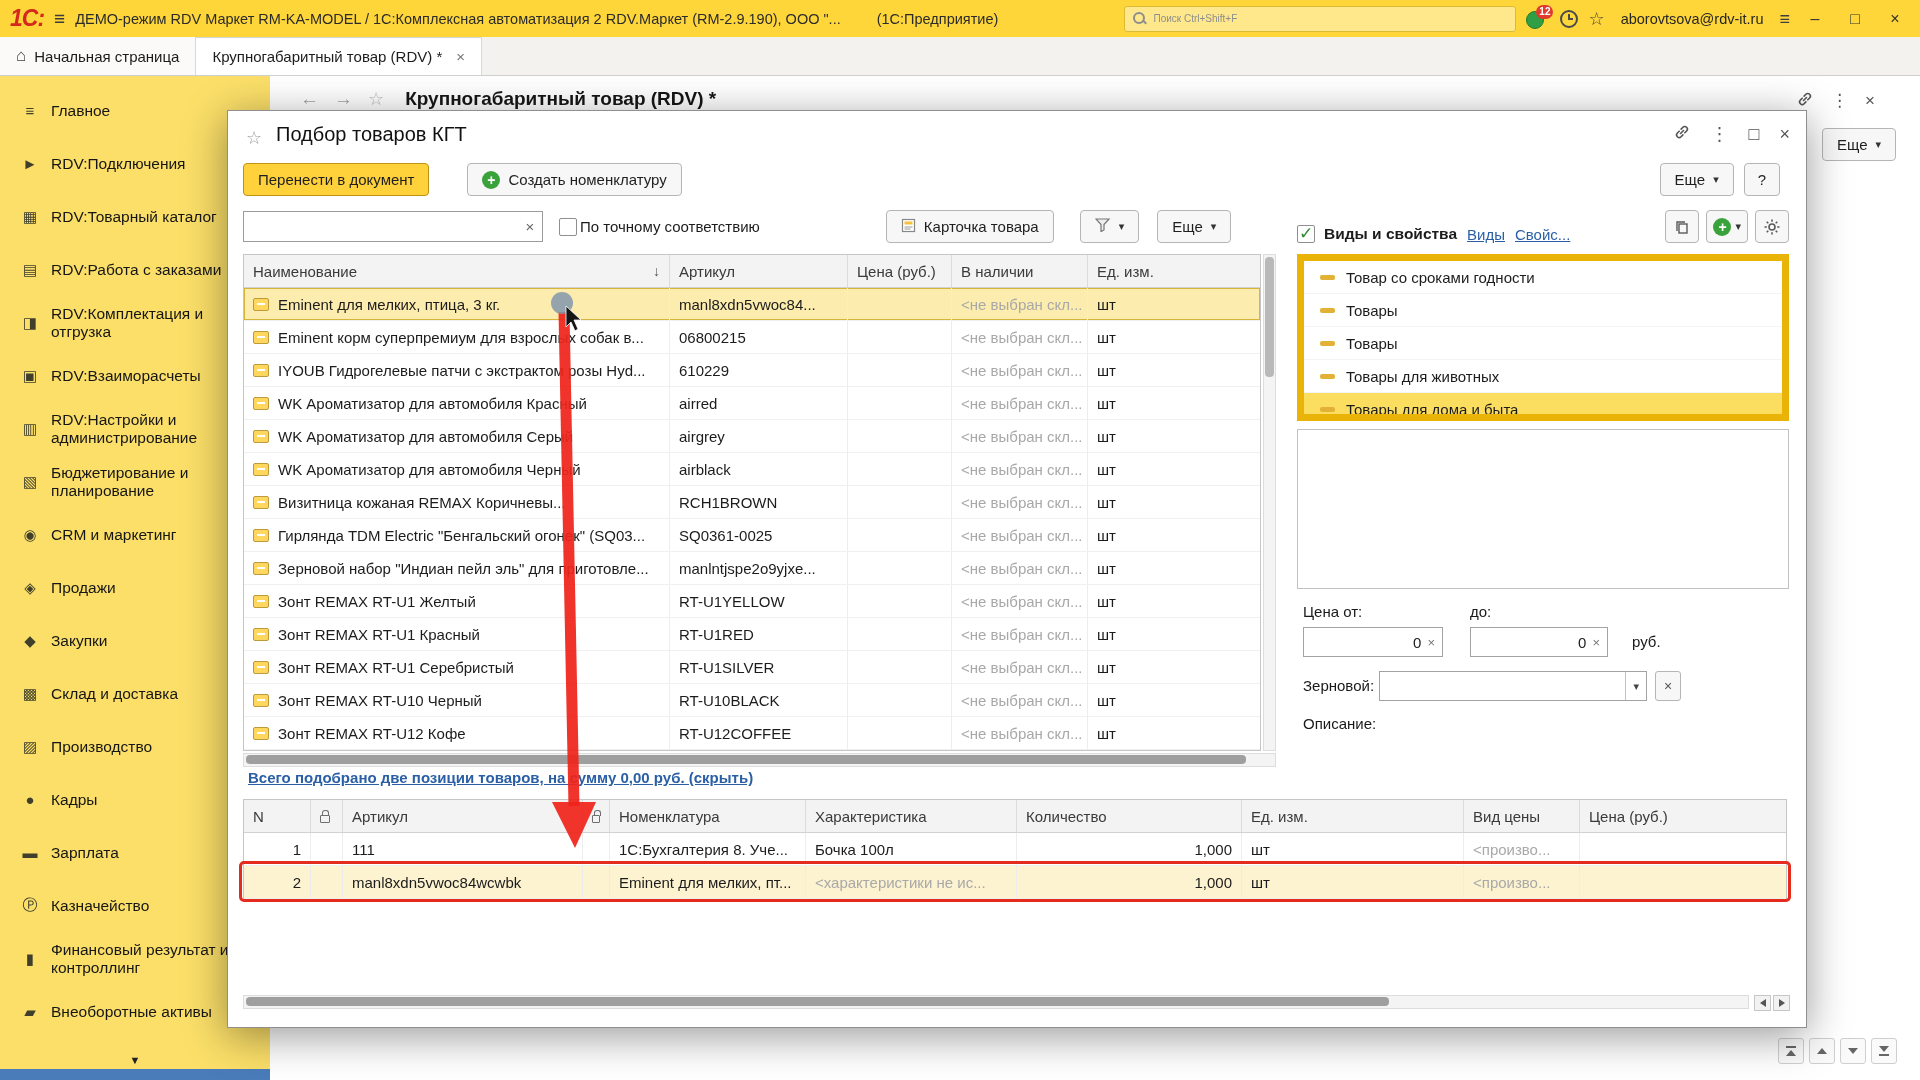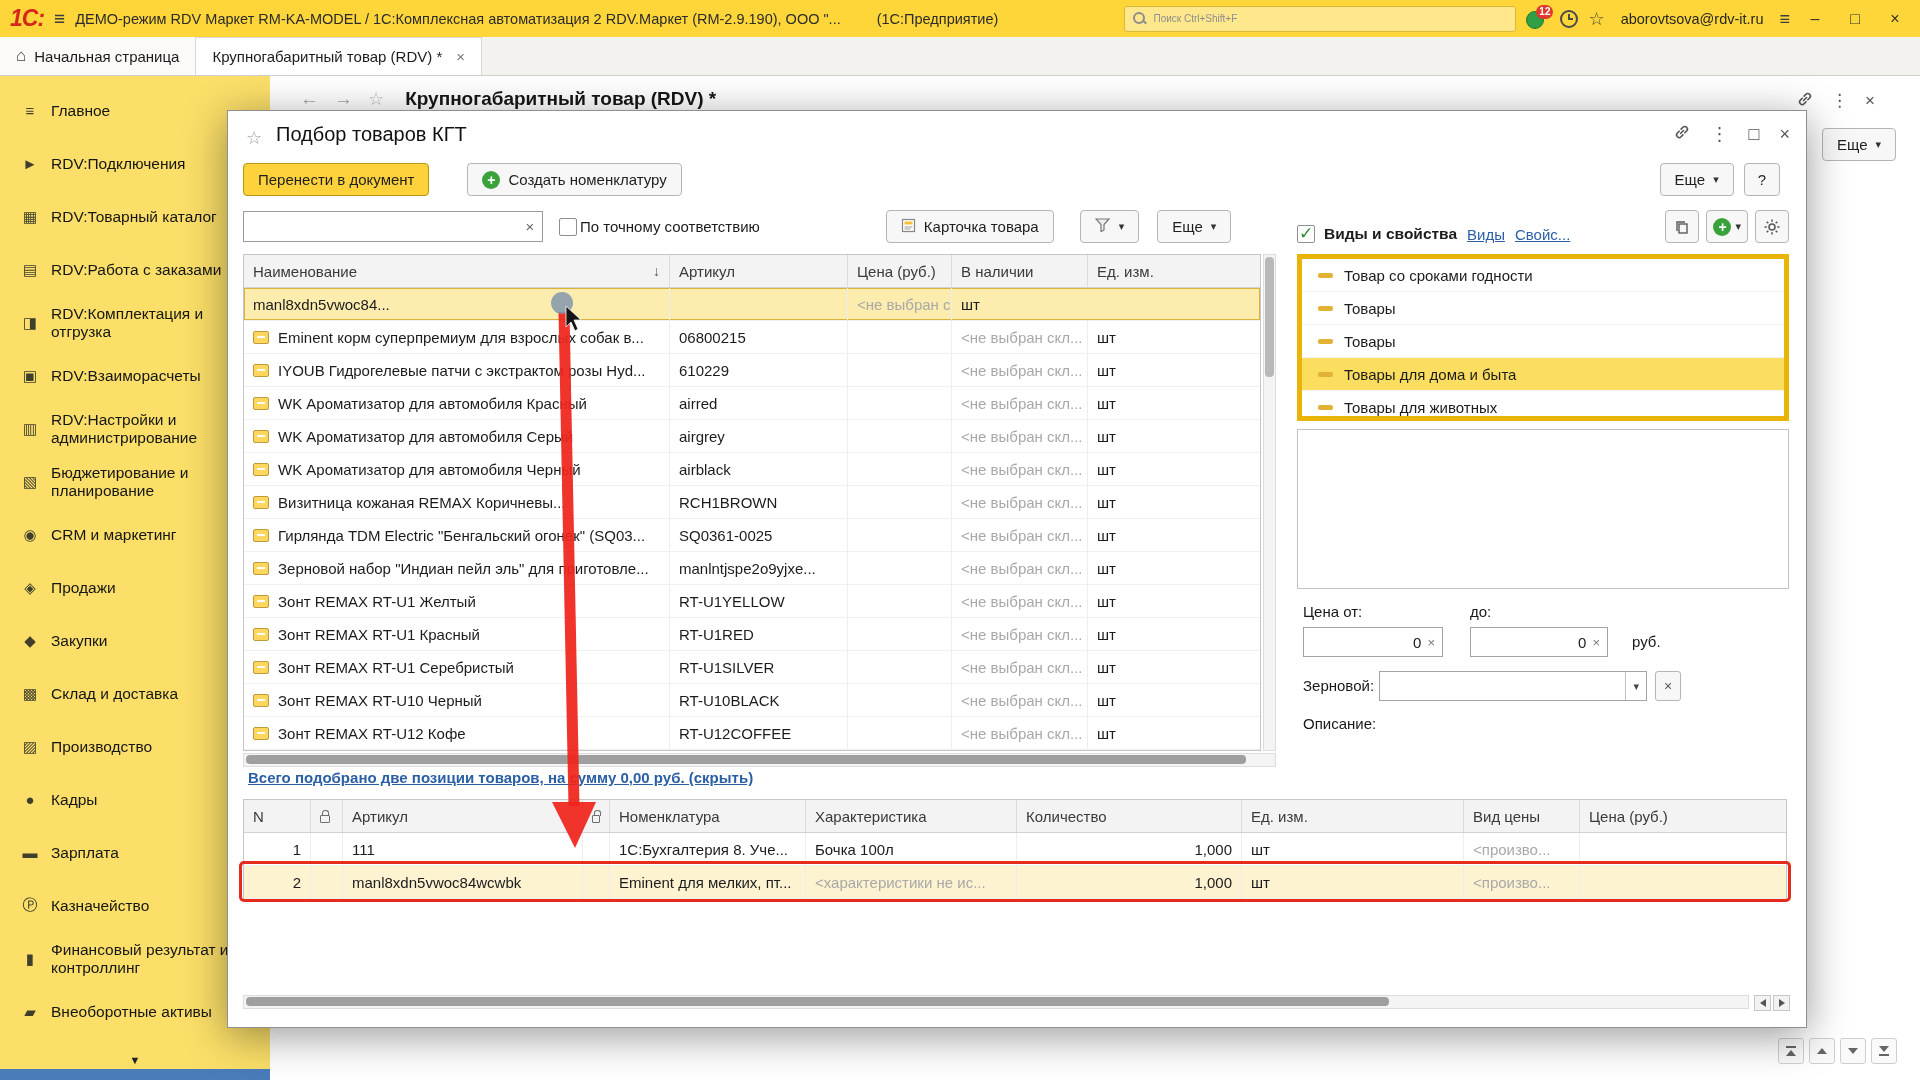--- a/index.html
+++ b/index.html
@@ -113,21 +113,21 @@
 .sarrow{position:absolute;top:884px;width:17px;height:16px;border:1px solid #c6c6c6;background:#f2f2f2;display:flex;align-items:center;justify-content:center;cursor:pointer;z-index:2}
 .t-l{width:0;height:0;border-top:4px solid transparent;border-bottom:4px solid transparent;border-right:6px solid #555}
 .t-r{width:0;height:0;border-top:4px solid transparent;border-bottom:4px solid transparent;border-left:6px solid #555}
 
 
 .panel-header{position:absolute;left:1069px;top:99px;width:492px;height:33px;display:flex;align-items:flex-end}
 .panel-title{font-weight:700;font-size:15.5px;margin-left:9px;white-space:nowrap}
 .plink{color:#2a5fa5;font-size:15px;margin-left:10px;text-decoration:underline;cursor:pointer;white-space:nowrap}
 .ph-btns{margin-left:auto;display:flex;gap:7px}
 .icon-btn{height:33px;min-width:34px;display:inline-flex;align-items:center;justify-content:center;gap:4px;background:#f7f7f7;border:1px solid #b5b5b5;border-radius:4px;cursor:pointer;padding:0 6px}
-.tree-box{position:absolute;left:1069px;top:143px;width:492px;height:167px;border:5px solid #eab308;background:#fff;overflow:hidden}
+.tree-box{position:absolute;left:1069px;top:143px;width:492px;height:167px;border:7px solid #eab308;background:#fff;overflow:hidden}
 .tree-item{height:33px;display:flex;align-items:center;padding:0 10px 0 16px;border-bottom:1px solid #f4f4f4;cursor:pointer;font-size:15px;white-space:nowrap}
 .tree-item.sel{background:#fbde5f}
 .tree-ic{width:15px;height:5px;background:#e2b135;border-radius:2px;margin-right:11px;flex:none}
 .empty-box{position:absolute;left:1069px;top:318px;width:492px;height:160px;border:1px solid #c2c2c2;background:#fff}
 .lbl{position:absolute;font-size:15px;color:#191919;z-index:2;white-space:nowrap}
 .inputbox{position:absolute;height:30px;border:1px solid #a3a3a3;background:#fff;display:flex;align-items:center;padding:0 7px;font-size:15px;z-index:2}
 .inputbox .val{flex:1;text-align:right}
 .inputbox .val.left{text-align:left}
 .mini-x{margin-left:6px;color:#777;font-size:13px;cursor:pointer}
 .combo-btn{margin-left:6px;color:#444;font-size:11px;border-left:1px solid #c2c2c2;padding-left:7px;height:100%;display:flex;align-items:center;cursor:pointer}
@@ -358,20 +358,24 @@
         <span>Наименование</span>
         <span class="sort">↓</span>
       </div>
       <div class="hcell">Артикул</div>
       <div class="hcell">Цена (руб.)</div>
       <div class="hcell">В наличии</div>
       <div class="hcell">Ед. изм.</div>
     </div>
     <div>
         <div class="prow pgrid sel">
+          <div class="cell">
+            <span class="prod-ic"></span>
+            <span>Eminent для мелких, птица, 3 кг.</span>
+          </div>
           <div class="cell">manl8xdn5vwoc84...</div>
           <div class="cell"></div>
           <div class="cell muted">&lt;не выбран скл...</div>
           <div class="cell">шт</div>
         </div>
         <div class="prow pgrid">
           <div class="cell">
             <span class="prod-ic"></span>
             <span>Eminent корм суперпремиум для взрослых собак в...</span>
           </div>
@@ -541,27 +545,27 @@
         <span>Товар со сроками годности</span>
       </div>
       <div class="tree-item">
         <span class="tree-ic"></span>
         <span>Товары</span>
       </div>
       <div class="tree-item">
         <span class="tree-ic"></span>
         <span>Товары</span>
       </div>
+      <div class="tree-item">
+        <span class="tree-ic"></span>
+        <span>Товары для животных</span>
+      </div>
       <div class="tree-item sel">
         <span class="tree-ic"></span>
         <span>Товары для дома и быта</span>
-      </div>
-      <div class="tree-item">
-        <span class="tree-ic"></span>
-        <span>Товары для животных</span>
       </div>
     </div>
   <div class="empty-box"></div>
 
   <span class="lbl" style="left:1075px;top:492px">Цена от:</span>
   <span class="lbl" style="left:1242px;top:492px">до:</span>
   <span class="inputbox" style="left:1075px;top:516px;width:140px">
     <span class="val">0</span>
     <span class="mini-x">×</span>
   </span>

